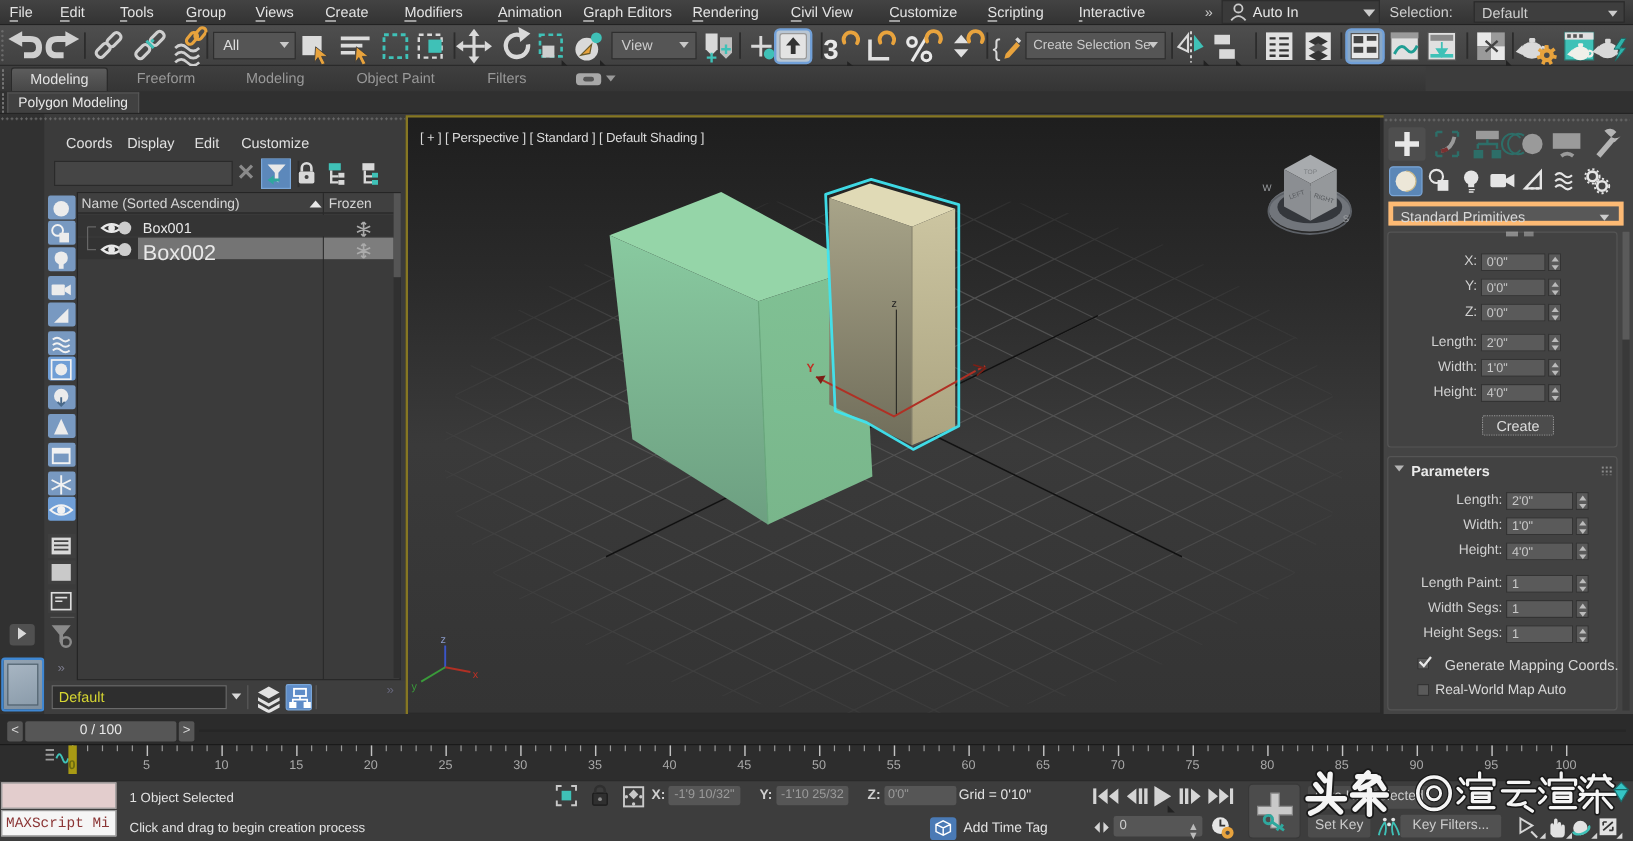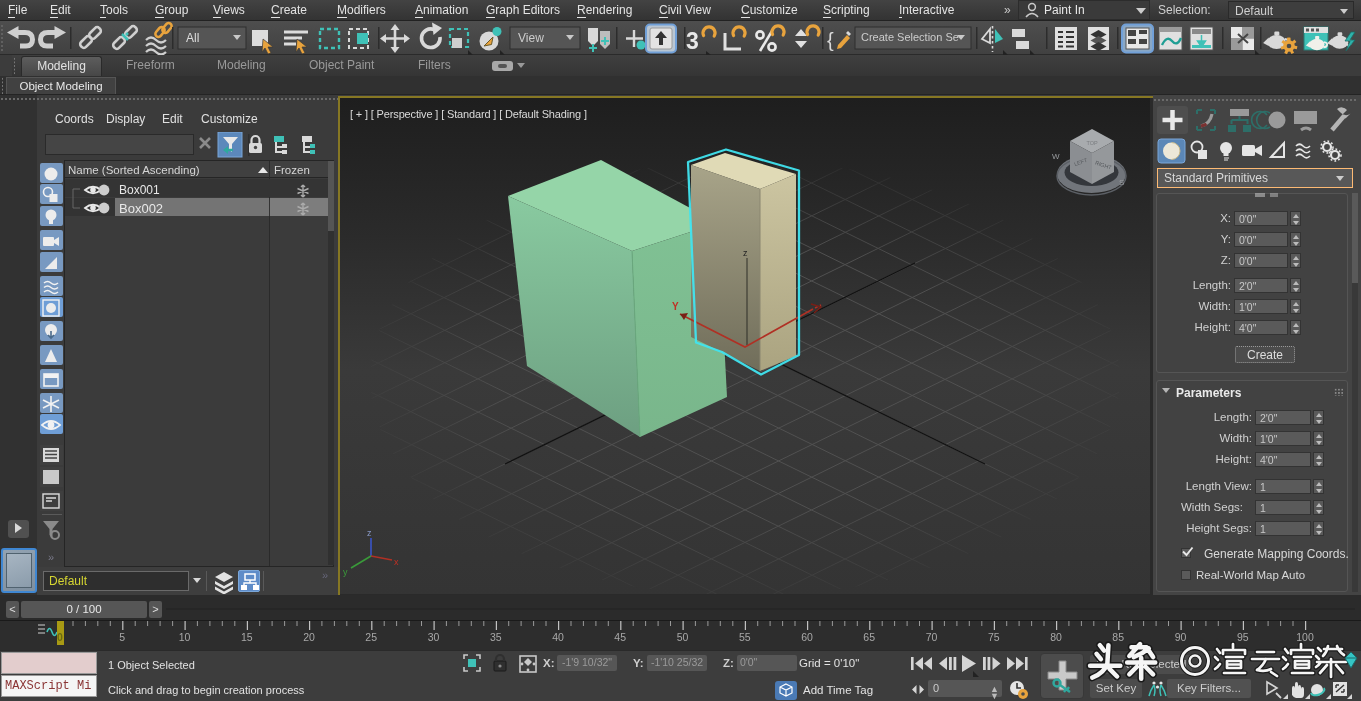--- a/index.html
+++ b/index.html
@@ -18,21 +18,21 @@
     <span style="position:absolute;left:659px;top:3px"><span style="border-bottom:1px solid #e3e3e3">C</span>ivil View</span>
     <span style="position:absolute;left:741px;top:3px"><span style="border-bottom:1px solid #e3e3e3">C</span>ustomize</span>
     <span style="position:absolute;left:823px;top:3px"><span style="border-bottom:1px solid #e3e3e3">S</span>cripting</span>
     <span style="position:absolute;left:899px;top:3px"><span style="border-bottom:1px solid #e3e3e3">I</span>nteractive</span>
 <span style="position:absolute;left:1004px;top:3px;color:#c9c9c9">»</span>
 <div style="position:absolute;left:1018px;top:0px;width:132px;height:20px;background:#3a3a3a;border:1px solid #2c2c2c"></div>
 <svg width="16" height="16" style="position:absolute;left:1024px;top:2px">
       <circle cx="8" cy="5" r="3.4" fill="none" stroke="#c9c9c9" stroke-width="1.5"></circle>
       <path d="M2 15 q6 -7 12 0" fill="none" stroke="#c9c9c9" stroke-width="1.5"></path>
     </svg>
-<span style="position:absolute;left:1044px;top:3px;color:#e8e8e8">Paint In</span>
+<span style="position:absolute;left:1044px;top:3px;color:#e8e8e8">Auto In</span>
 <span style="position:absolute;left:1136px;top:8px;width:0;height:0;border-left:5px solid transparent;border-right:5px solid transparent;border-top:6px solid #ccc"></span>
 <span style="position:absolute;left:1158px;top:3px;color:#cfcfcf">Selection:</span>
 <div style="position:absolute;left:1228px;top:1px;width:126px;height:18px;background:#3e3e3e;border:1px solid #2a2a2a">
       <span style="position:absolute;left:6px;top:2px;color:#cfcfcf">Default</span>
       <span style="position:absolute;right:5px;top:7px;width:0;height:0;border-left:4px solid transparent;border-right:4px solid transparent;border-top:5px solid #ccc"></span>
     </div>
 </div>
 <div style="position:absolute;left:0;top:21px;width:1361px;height:34px;background:linear-gradient(#4e4e4e,#414141);border-bottom:1px solid #2a2a2a"></div>
 <svg width="1361" height="34" style="position:absolute;left:0;top:21px">
     <rect x="1" y="4" width="2.5" height="26" fill="none"></rect>
@@ -210,34 +210,34 @@
     </g>
     <g transform="translate(1326,8) scale(1.05)" fill="#d9d9d9">
       <ellipse cx="13" cy="12.5" rx="8.2" ry="6.2"></ellipse>
       <rect x="11" y="3.2" width="4.5" height="3.5" rx="1"></rect>
       <path d="M6 8.5 L1 13.5 L6 16 Z"></path>
       <path d="M20.5 9 q5 .5 4.5 4 q-.5 3.5 -5 3.5 l0 -2.2 q2.7 0 3 -1.5 q.3 -1.8 -2.8 -1.8 z"></path>
     </g>
     <path d="M1351 11 l-6 9 h5 l-4 10 l9 -11 h-5 l5 -8 z" fill="#2fb3ab" stroke="#1a6a64" stroke-width="0.8"></path>
   </svg>
 
-<div style="position:absolute;left:12px;top:55px;width:1188px;height:21px;background:linear-gradient(#3f3f3f,#353535)">
+<div style="position:absolute;left:0;top:55px;width:1188px;height:21px;background:linear-gradient(#3f3f3f,#353535)">
  <div style="position:absolute;left:1px;top:2px;width:3px;height:18px;background-image:radial-gradient(#777 0.8px,transparent 1px);background-size:3px 3.6px"></div>
  <div style="position:absolute;left:9px;top:1px;width:81px;height:20px;background:linear-gradient(#5d5d5d,#474747);border:1px solid #2a2a2a;border-bottom:none;border-radius:3px 3px 0 0;color:#e2e2e2;font-size:12px;text-align:center;line-height:19px">Modeling</div>
  <span style="position:absolute;left:114px;top:3px;color:#999;font-size:12px">Freeform</span>
  <span style="position:absolute;left:205px;top:3px;color:#999;font-size:12px">Modeling</span>
  <span style="position:absolute;left:297px;top:3px;color:#999;font-size:12px">Object Paint</span>
  <span style="position:absolute;left:406px;top:3px;color:#999;font-size:12px">Filters</span>
  <span style="position:absolute;left:480px;top:6px;width:21px;height:10px;background:#a8a8a8;border-radius:3px"></span>
  <span style="position:absolute;left:486px;top:9px;width:9px;height:4px;background:#555;border-radius:2px"></span>
  <span style="position:absolute;left:505px;top:8px;width:0;height:0;border-left:4px solid transparent;border-right:4px solid transparent;border-top:5px solid #999"></span>
 </div>
 <div style="position:absolute;left:0;top:76px;width:1361px;height:19px;background:#303030;border-bottom:1px solid #242424">
  <div style="position:absolute;left:1px;top:1px;width:3px;height:17px;background-image:radial-gradient(#777 0.8px,transparent 1px);background-size:3px 3.6px"></div>
- <div style="position:absolute;left:6px;top:1px;width:110px;height:17px;background:#414141;border:1px solid #555;border-bottom:none;color:#e8e8e8;font-size:11.5px;text-align:center;line-height:16px">Object Modeling</div>
+ <div style="position:absolute;left:6px;top:1px;width:110px;height:17px;background:#414141;border:1px solid #555;border-bottom:none;color:#e8e8e8;font-size:11.5px;text-align:center;line-height:16px">Polygon Modeling</div>
 </div>
 <div style="position:absolute;left:0;top:95px;width:37px;height:500px;background:#313131"></div>
 <div style="position:absolute;left:8px;top:520px;width:21px;height:18px;background:#505050;border-radius:3px">
     <span style="position:absolute;left:7px;top:3px;width:0;height:0;border-top:5px solid transparent;border-bottom:5px solid transparent;border-left:7px solid #d9d9d9"></span>
   </div>
 <div style="position:absolute;left:1px;top:548px;width:36px;height:45px;background:linear-gradient(160deg,#93a3b2,#7e8f9f);border:2.5px solid #3f87d2;border-radius:3px">
     <div style="position:absolute;left:3px;top:3px;right:3px;bottom:3px;border:1px solid #50626f;background:linear-gradient(160deg,#a7b5c2,#8b9cab)"></div>
   </div>
 <div style="position:absolute;left:37px;top:95px;width:301px;height:500px;background:#3b3b3b"></div>
 <div style="position:absolute;left:0px;top:97px;width:338px;height:4px;background-image:radial-gradient(#6a6a6a 1px,transparent 1px);background-size:4px 4px"></div>
@@ -284,21 +284,21 @@
     <path d="M2 8 Q10 1.5 18 8 Q10 14.5 2 8 Z" fill="none" stroke="#e8e8e8" stroke-width="1.8"></path>
     <circle cx="10" cy="8" r="2.8" fill="#e8e8e8"></circle>
     <circle cx="21" cy="8" r="5.4" fill="#cdcdcd"></circle>
   </svg>
 <span style="position:absolute;left:119px;top:183px;color:#e8e8e8;font-size:12px">Box001</span>
 <svg width="60" height="16" style="position:absolute;left:83px;top:200px">
     <path d="M2 8 Q10 1.5 18 8 Q10 14.5 2 8 Z" fill="none" stroke="#e8e8e8" stroke-width="1.8"></path>
     <circle cx="10" cy="8" r="2.8" fill="#e8e8e8"></circle>
     <circle cx="21" cy="8" r="5.4" fill="#cdcdcd"></circle>
   </svg>
-<span style="position:absolute;left:119px;top:201px;color:#e8e8e8;font-size:13px">Box002</span>
+<span style="position:absolute;left:119px;top:201px;color:#e8e8e8;font-size:18px">Box002</span>
 <svg width="20" height="40" style="position:absolute;left:70px;top:182px">
     <path d="M3 7 h7 M3 7 v19 h7" stroke="#666" fill="none"></path>
   </svg>
 <svg width="14" height="14" style="position:absolute;left:296px;top:184px">
     <g stroke="#ababab" stroke-width="1.4">
       <path d="M7 1 v12 M1.5 4.5 l11 5 M12.5 4.5 l-11 5 M7 1 l-2 2 M7 1 l2 2 M7 13 l-2 -2 M7 13 l2 -2"></path>
     </g>
   </svg>
 <svg width="14" height="14" style="position:absolute;left:296px;top:202px">
     <g stroke="#ababab" stroke-width="1.4">
@@ -533,21 +533,21 @@
       <path d="M4 13 q3.5 -3.5 7 0 t7 0"></path>
       <path d="M4 18 q3.5 -3.5 7 0 t7 0"></path>
     </g>
     <g transform="translate(162,0)">
       <circle cx="9" cy="9" r="4" fill="none" stroke="#e5e5e5" stroke-width="2.2"></circle>
       <circle cx="9" cy="9" r="6" fill="none" stroke="#e5e5e5" stroke-width="1.6" stroke-dasharray="1.8 2.2"></circle>
       <circle cx="17" cy="17" r="4" fill="none" stroke="#e5e5e5" stroke-width="2.2"></circle>
       <circle cx="17" cy="17" r="6" fill="none" stroke="#e5e5e5" stroke-width="1.6" stroke-dasharray="1.8 2.2"></circle>
     </g>
   </svg>
-<div style="position:absolute;left:1157px;top:168px;width:196px;height:20px;background:#585858;border:1px solid #fdba74">
+<div style="position:absolute;left:1157px;top:168px;width:196px;height:20px;background:#585858;border:4px solid #fdba74">
     <span style="position:absolute;left:6px;top:2px;color:#d8d8d8;font-size:12px">Standard Primitives</span>
     <span style="position:absolute;right:8px;top:7px;width:0;height:0;border-left:4.5px solid transparent;border-right:4.5px solid transparent;border-top:5.5px solid #ccc"></span>
   </div>
 <div style="position:absolute;left:1156px;top:193px;width:192px;height:180px;background:#424242;border:1px solid #555;border-radius:3px"></div>
 <div style="position:absolute;left:1255px;top:193px;width:10px;height:4px;background:#bbb;opacity:0.6"></div>
 <div style="position:absolute;left:1270px;top:193px;width:8px;height:4px;background:#bbb;opacity:0.5"></div>
 <span style="position:absolute;left:1151px;top:212px;width:80px;text-align:right;color:#d0d0d0;font-size:11.5px">X:</span>
 <div style="position:absolute;left:1234px;top:211px;width:54px;height:15px;background:#5a5a5a;border:1px solid #333">
     <span style="position:absolute;left:4px;top:1px;color:#c8c8c8;font-size:10.5px">0'0"</span>
   </div>
@@ -617,29 +617,29 @@
     <span style="position:absolute;left:2px;top:9px;width:0;height:0;border-left:3.5px solid transparent;border-right:3.5px solid transparent;border-top:4px solid #bbb"></span>
   </div>
 <span style="position:absolute;left:1172px;top:453px;width:80px;text-align:right;color:#d0d0d0;font-size:11.5px">Height:</span>
 <div style="position:absolute;left:1255px;top:452px;width:56px;height:15px;background:#5a5a5a;border:1px solid #333">
     <span style="position:absolute;left:4px;top:1px;color:#c8c8c8;font-size:10.5px">4'0"</span>
   </div>
 <div style="position:absolute;left:1313px;top:452px;width:11px;height:15px;background:#5a5a5a;border:1px solid #333">
     <span style="position:absolute;left:2px;top:2px;width:0;height:0;border-left:3.5px solid transparent;border-right:3.5px solid transparent;border-bottom:4px solid #bbb"></span>
     <span style="position:absolute;left:2px;top:9px;width:0;height:0;border-left:3.5px solid transparent;border-right:3.5px solid transparent;border-top:4px solid #bbb"></span>
   </div>
-<span style="position:absolute;left:1172px;top:480px;width:80px;text-align:right;color:#d0d0d0;font-size:11.5px">Length View:</span>
+<span style="position:absolute;left:1172px;top:480px;width:80px;text-align:right;color:#d0d0d0;font-size:11.5px">Length Paint:</span>
 <div style="position:absolute;left:1255px;top:479px;width:56px;height:15px;background:#5a5a5a;border:1px solid #333">
     <span style="position:absolute;left:4px;top:1px;color:#c8c8c8;font-size:10.5px">1</span>
   </div>
 <div style="position:absolute;left:1313px;top:479px;width:11px;height:15px;background:#5a5a5a;border:1px solid #333">
     <span style="position:absolute;left:2px;top:2px;width:0;height:0;border-left:3.5px solid transparent;border-right:3.5px solid transparent;border-bottom:4px solid #bbb"></span>
     <span style="position:absolute;left:2px;top:9px;width:0;height:0;border-left:3.5px solid transparent;border-right:3.5px solid transparent;border-top:4px solid #bbb"></span>
   </div>
-<span style="position:absolute;left:1172px;top:501px;width:80px;text-align:center;color:#d0d0d0;font-size:11.5px">Width Segs:</span>
+<span style="position:absolute;left:1172px;top:501px;width:80px;text-align:right;color:#d0d0d0;font-size:11.5px">Width Segs:</span>
 <div style="position:absolute;left:1255px;top:500px;width:56px;height:15px;background:#5a5a5a;border:1px solid #333">
     <span style="position:absolute;left:4px;top:1px;color:#c8c8c8;font-size:10.5px">1</span>
   </div>
 <div style="position:absolute;left:1313px;top:500px;width:11px;height:15px;background:#5a5a5a;border:1px solid #333">
     <span style="position:absolute;left:2px;top:2px;width:0;height:0;border-left:3.5px solid transparent;border-right:3.5px solid transparent;border-bottom:4px solid #bbb"></span>
     <span style="position:absolute;left:2px;top:9px;width:0;height:0;border-left:3.5px solid transparent;border-right:3.5px solid transparent;border-top:4px solid #bbb"></span>
   </div>
 <span style="position:absolute;left:1172px;top:522px;width:80px;text-align:right;color:#d0d0d0;font-size:11.5px">Height Segs:</span>
 <div style="position:absolute;left:1255px;top:521px;width:56px;height:15px;background:#5a5a5a;border:1px solid #333">
     <span style="position:absolute;left:4px;top:1px;color:#c8c8c8;font-size:10.5px">1</span>

